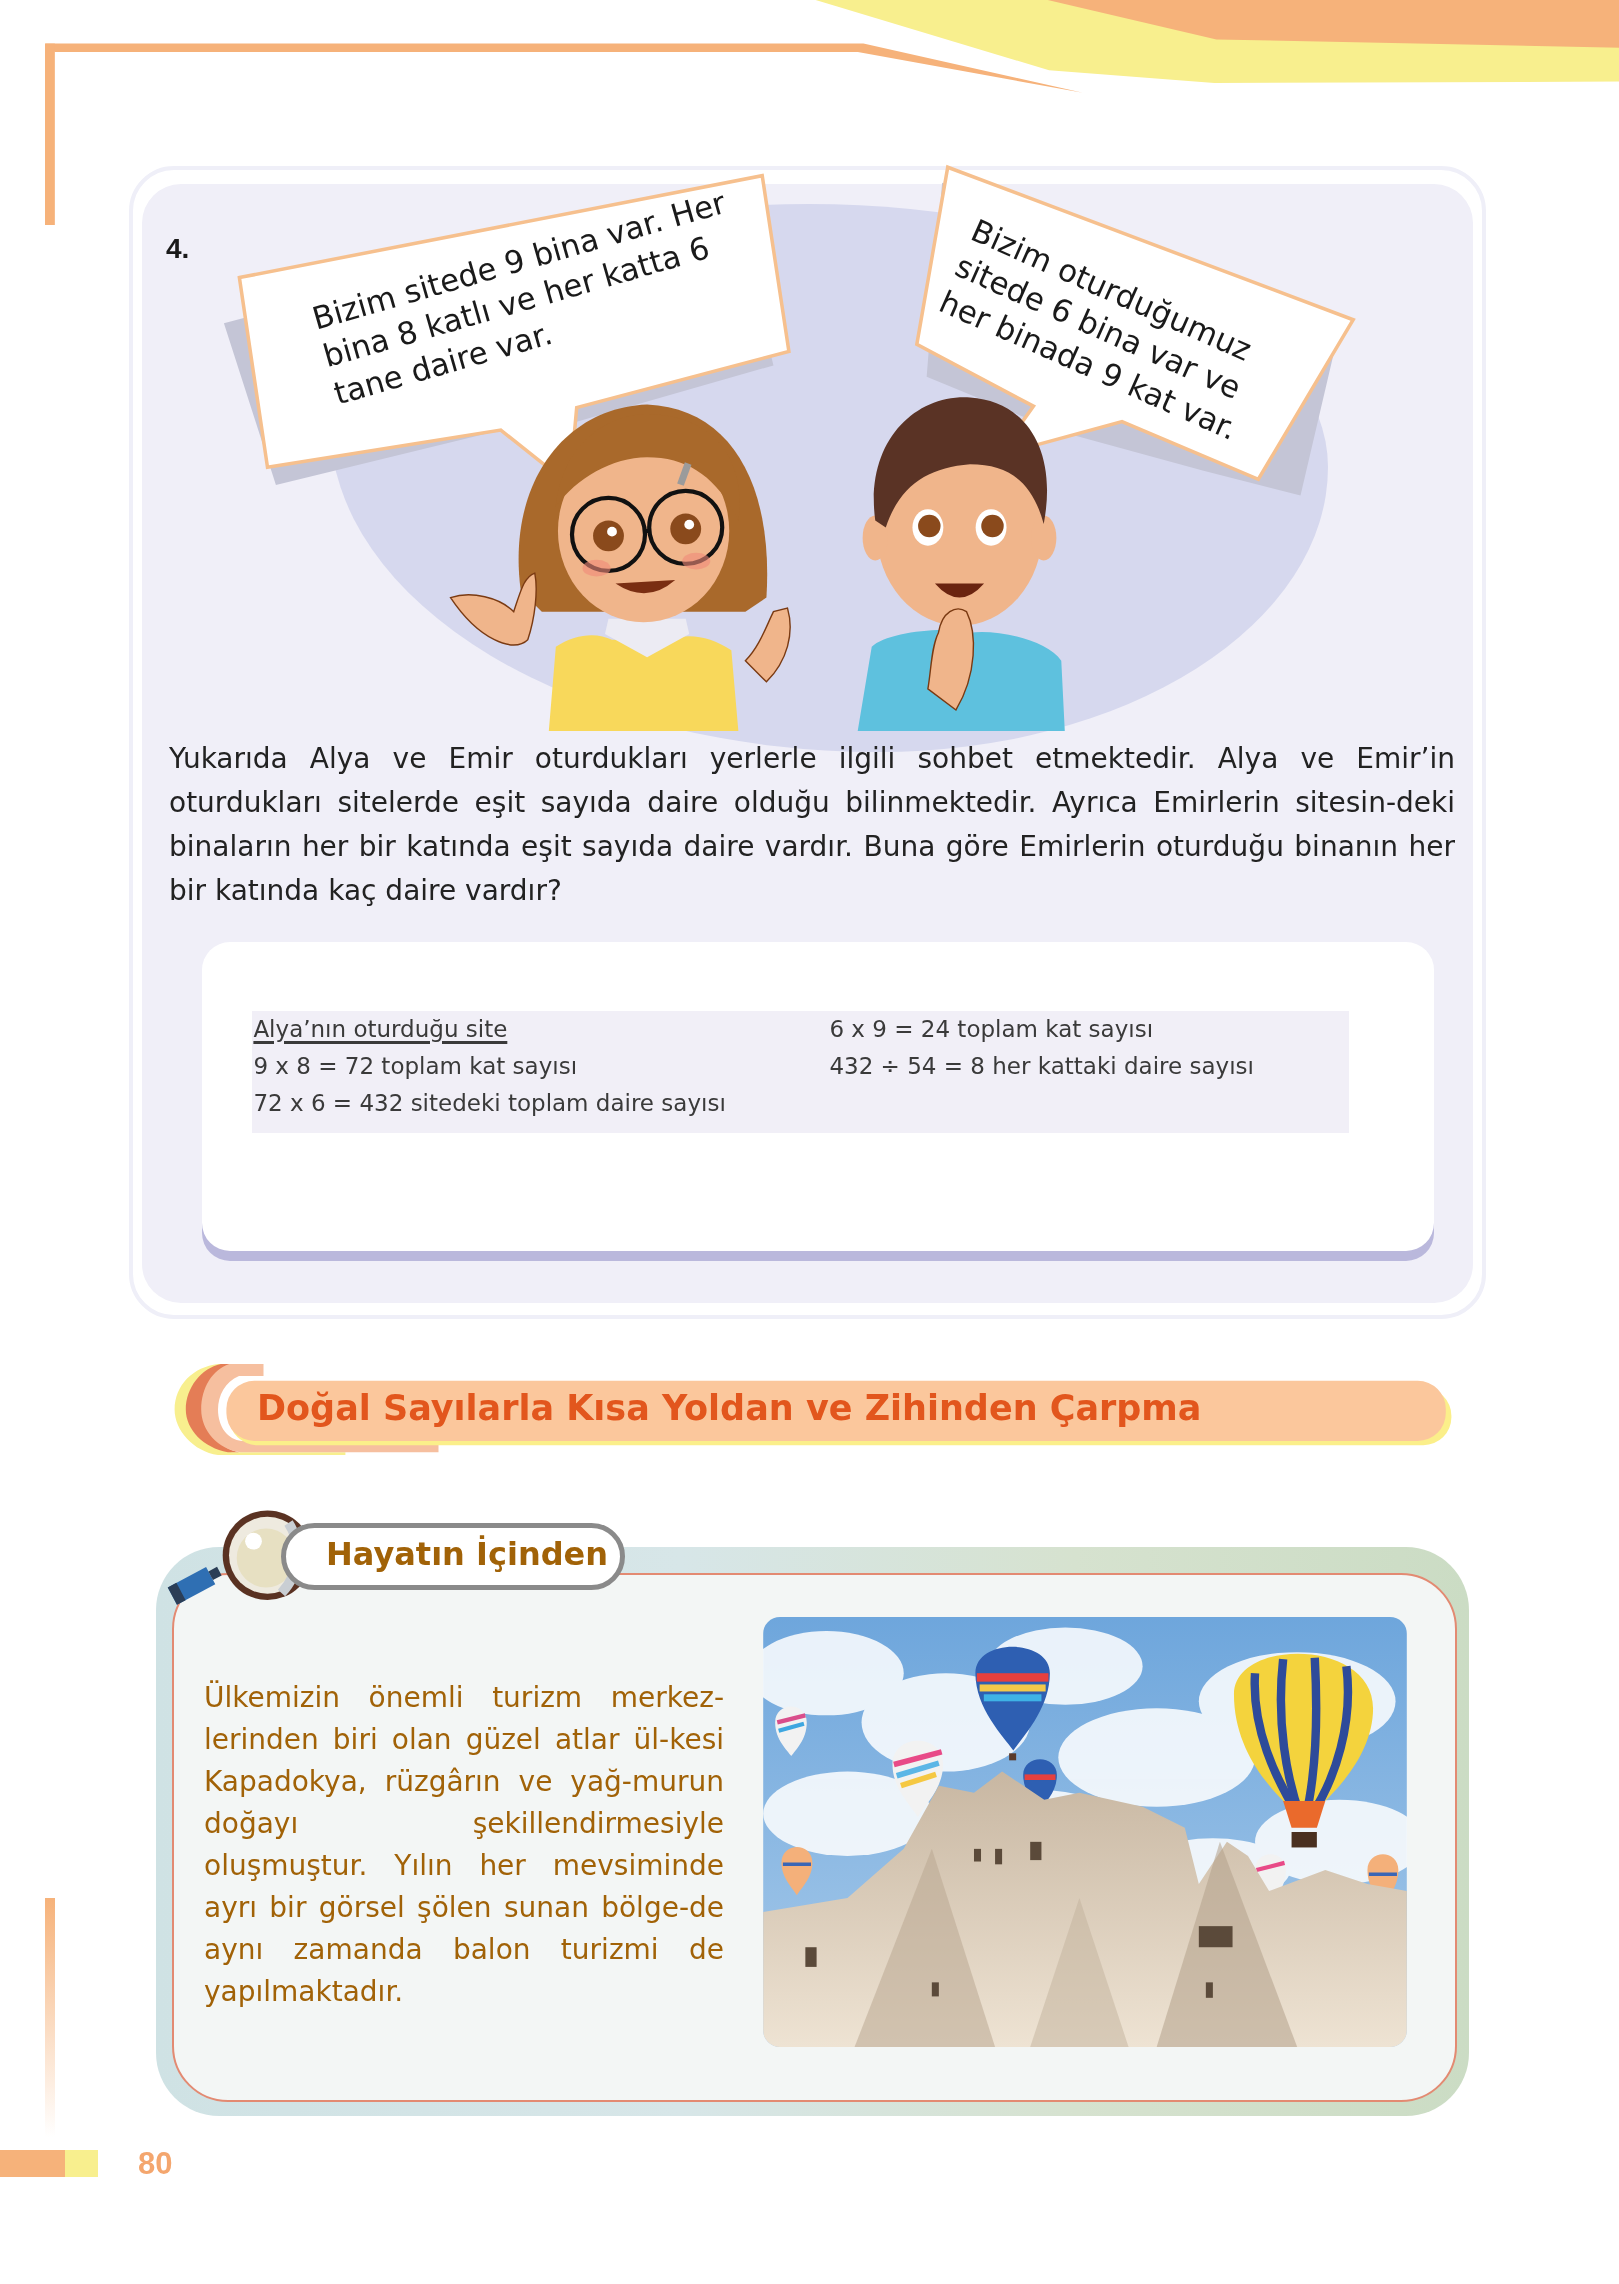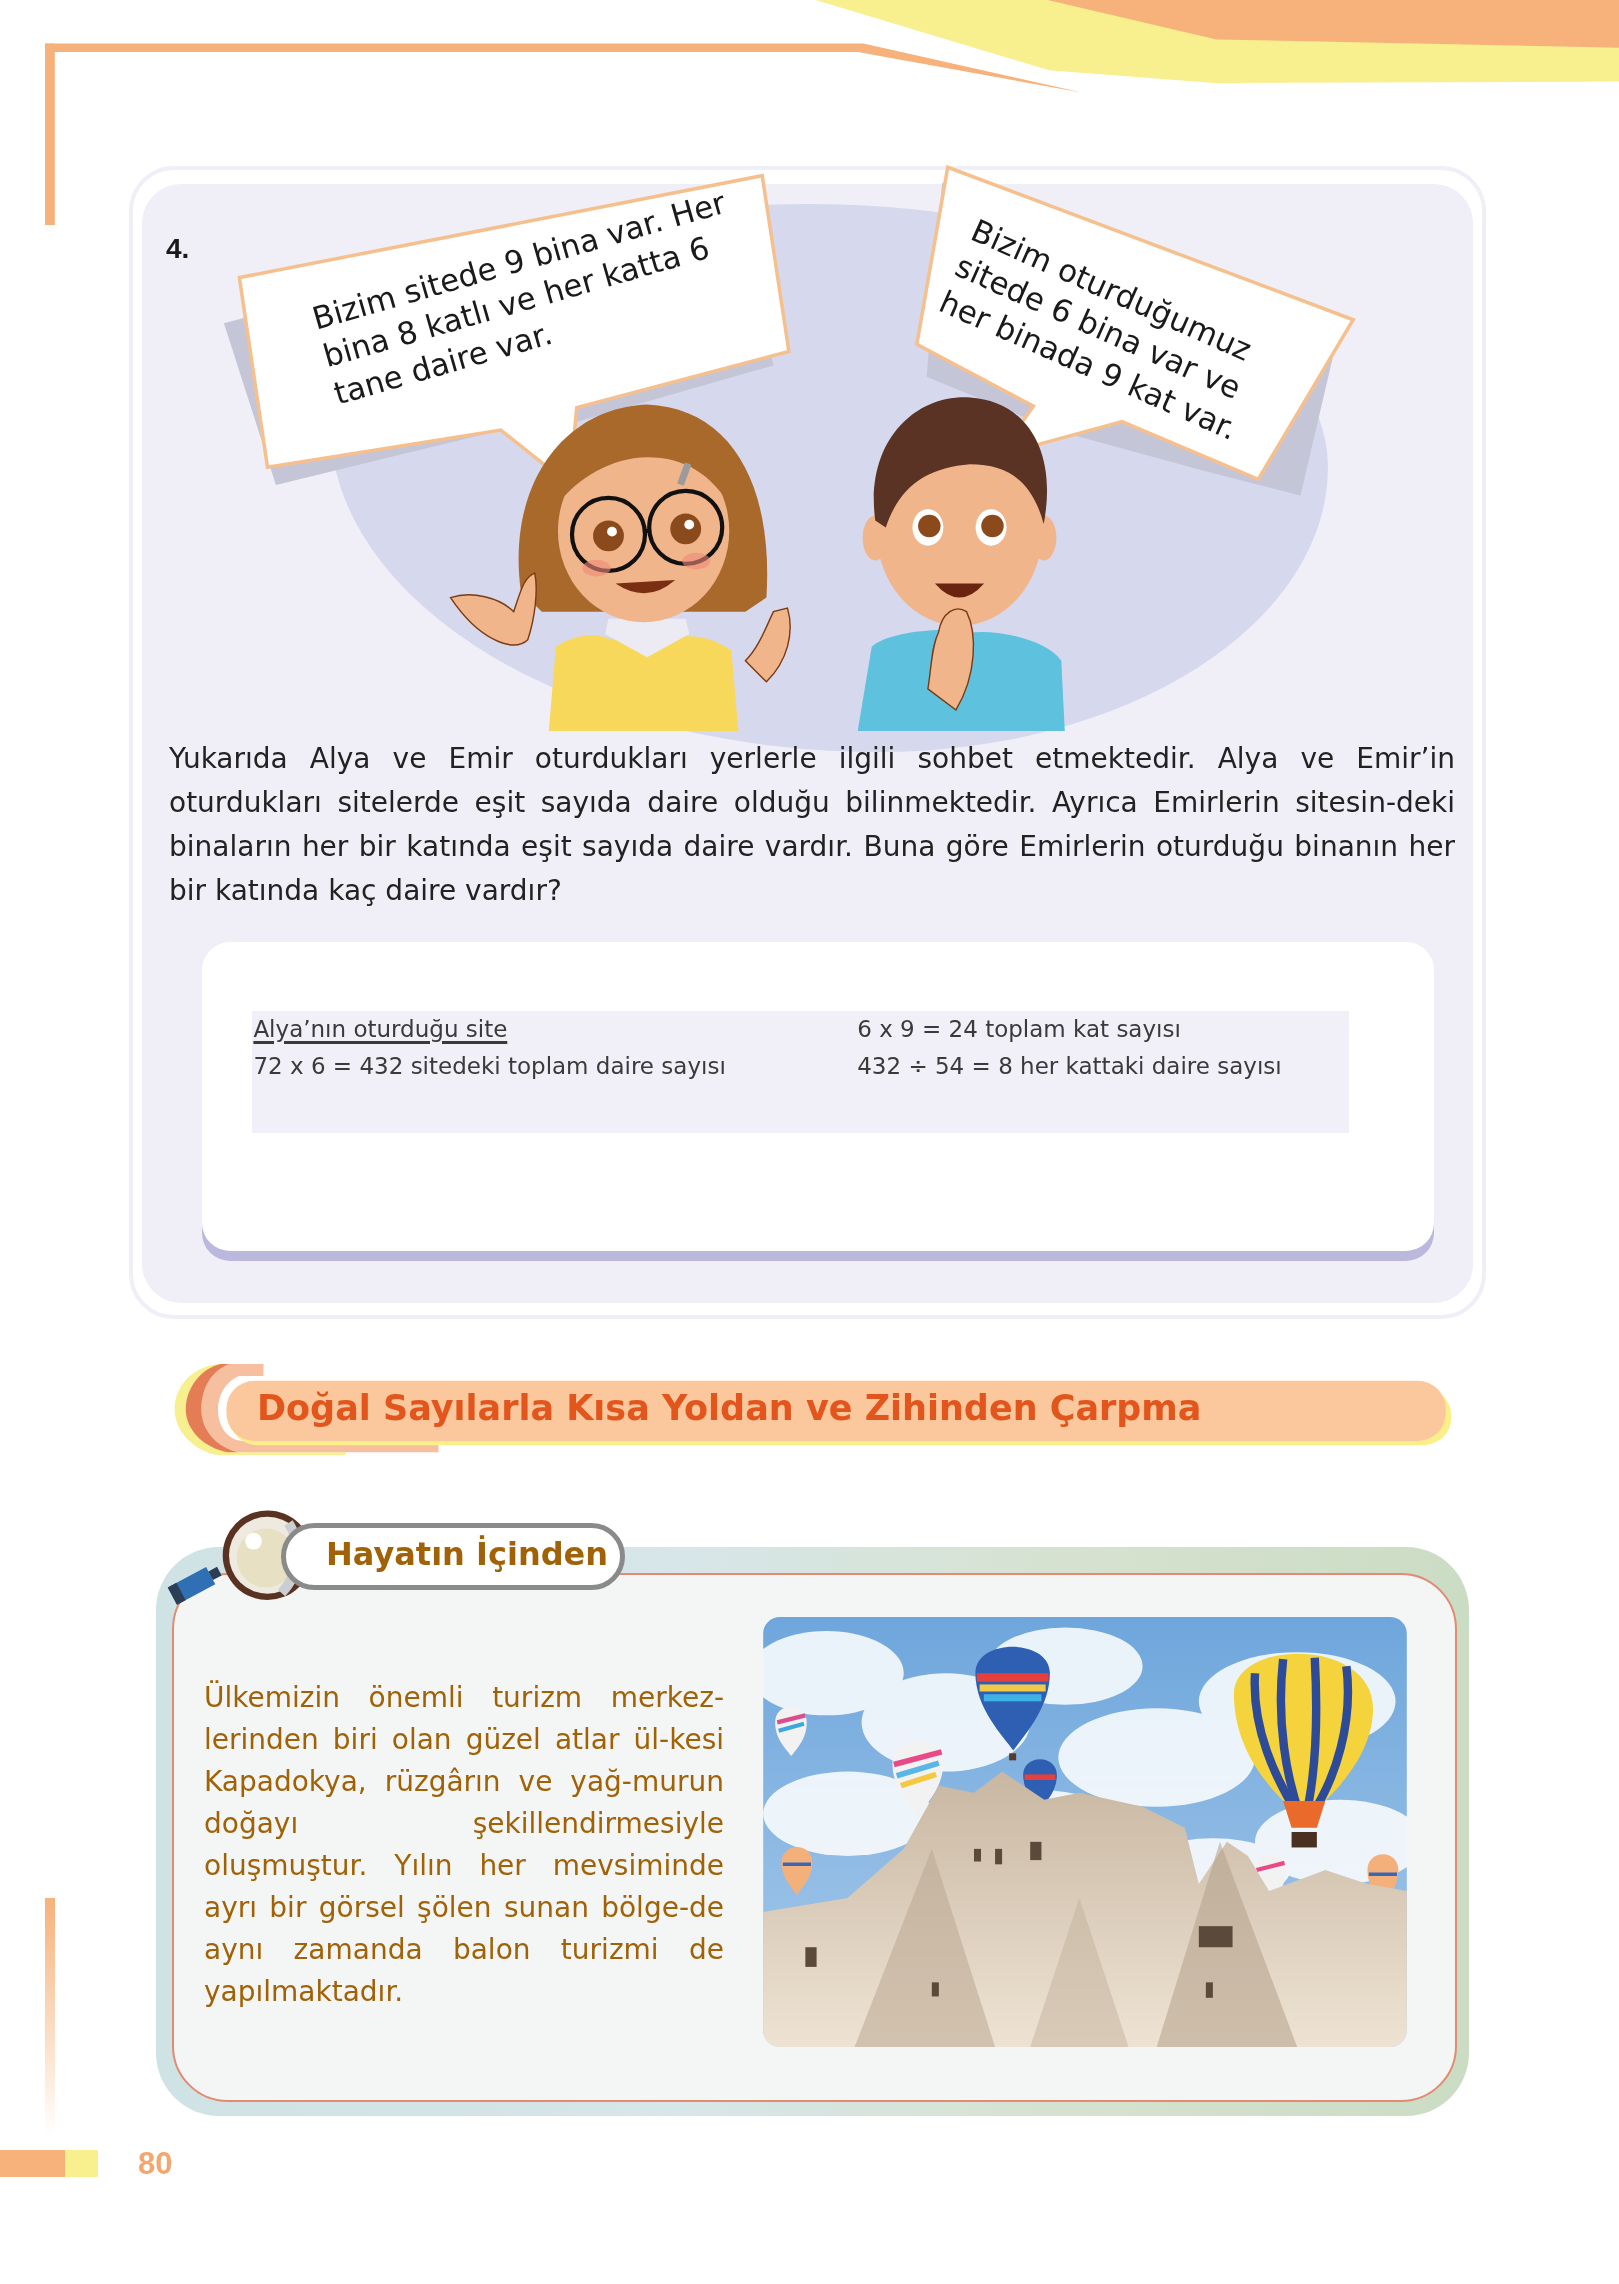--- a/index.html
+++ b/index.html
@@ -51,21 +51,21 @@
   .answer-shadow {
     position:absolute; left:202px; top:950px; width:1232px; height:311px;
     background:#bab8dc; border-radius:28px;
   }
   .answer-box {
     position:absolute; left:202px; top:942px; width:1232px; height:309px;
     background:#ffffff; border-radius:28px;
   }
   .solution {
     position:absolute; left:252px; top:1011px; width:1097px; height:122px;
-    background:#f1eff7; display:flex; gap:28px; padding:0 0 0 1.4px; box-sizing:border-box;
+    background:#f1eff7; display:flex; padding:0 0 0 1.4px; box-sizing:border-box;
     font-family:"DejaVu Sans", sans-serif; font-size:23px; line-height:37px; color:#3a3a3a;
   }
   .sol-col { width:576px; }
   .sol-col + .sol-col { width:492px; }
   .sol-title { text-decoration:underline; text-decoration-thickness:2.8px; text-underline-offset:3.5px; }
 
   
   .sec-heading-wrap { position:absolute; left:166px; top:1364px; width:1294px; height:91px; }
   .sec-heading-text {
     position:absolute; left:257px; top:1388px; font-size:35px; font-weight:bold;
@@ -201,20 +201,21 @@
   </g>
 </svg>
 
 <div class="question">Yukarıda Alya ve Emir oturdukları yerlerle ilgili sohbet etmektedir. Alya ve Emir’in oturdukları sitelerde eşit sayıda daire olduğu bilinmektedir. Ayrıca Emirlerin sitesin-deki binaların her bir katında eşit sayıda daire vardır. Buna göre Emirlerin oturduğu binanın her bir katında kaç daire vardır?</div>
 
 <div class="answer-shadow"></div>
 <div class="answer-box"></div>
 <div class="solution">
   <div class="sol-col">
     <div class="sol-title">Alya’nın oturduğu site</div>
+    <div>9 x 8 = 72 toplam kat sayısı</div>
     <div>72 x 6 = 432 sitedeki toplam daire sayısı</div>
   </div>
   <div class="sol-col">
     <div>6 x 9 = 24 toplam kat sayısı</div>
     <div>432 ÷ 54 = 8 her kattaki daire sayısı</div>
   </div>
 </div>
 
 <svg class="sec-heading-wrap" width="1294" height="91" viewBox="0 0 1840 130">
 

